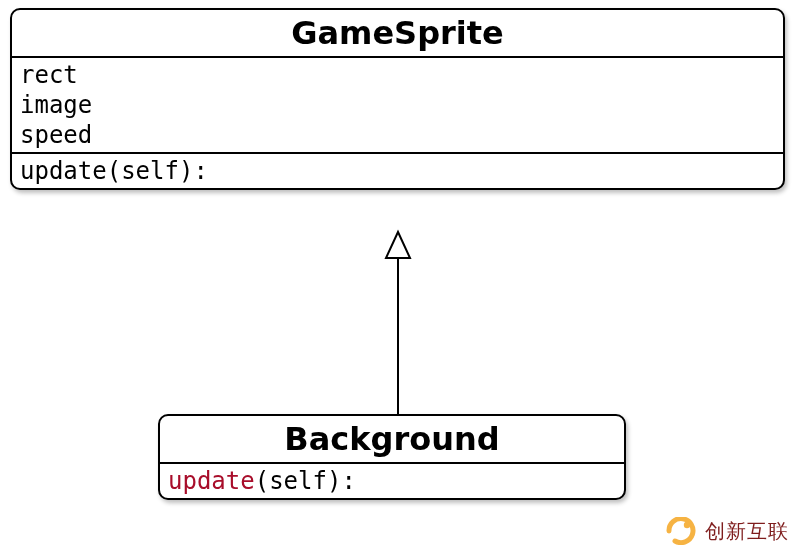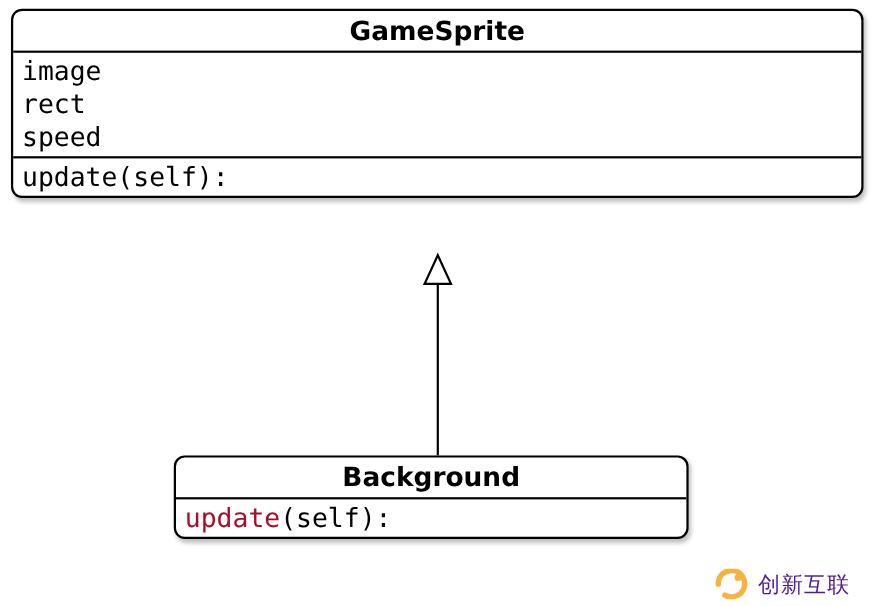--- a/index.html
+++ b/index.html
@@ -20,55 +20,55 @@
     border-radius: 10px;
     background: #ffffff;
     box-shadow: 2px 3px 4px rgba(0,0,0,0.25);
     box-sizing: border-box;
   }
   .uml-title {
     text-align: center;
     font-weight: bold;
     font-family: "DejaVu Sans", "Arial", sans-serif;
     padding: 4px 0 4px 0;
-    font-size: 24px;
+    font-size: 32px;
   }
   .uml-section {
     border-top: 2px solid #000;
     padding: 2px 8px;
     line-height: 1.25;
   }
   .param { color: #a80d2a; }
   .watermark {
     position: absolute;
-    right: 24px;
+    right: 8px;
     bottom: 6px;
     font-family: "Arial", sans-serif;
     font-size: 20px;
-    color: #4c1d95;
+    color: #7f1d1d;
     letter-spacing: 1px;
     display: flex;
     align-items: center;
     gap: 6px;
   }
   .watermark svg { opacity: 0.85; }
   .arrow {
     position: absolute;
     left: 0; top: 0;
     pointer-events: none;
   }
 </style>
 </head>
 <body>
 
 <div class="uml-box" style="left:10px; top:8px; width:775px;">
   <div class="uml-title">GameSprite</div>
   <div class="uml-section">
+    <div>rect</div>
     <div>image</div>
-    <div>rect</div>
     <div>speed</div>
   </div>
   <div class="uml-section">
     <div>
       <span>update</span>(<span>self</span>):
     </div>
   </div>
 </div>
 
 <svg class="arrow" width="797" height="551">

